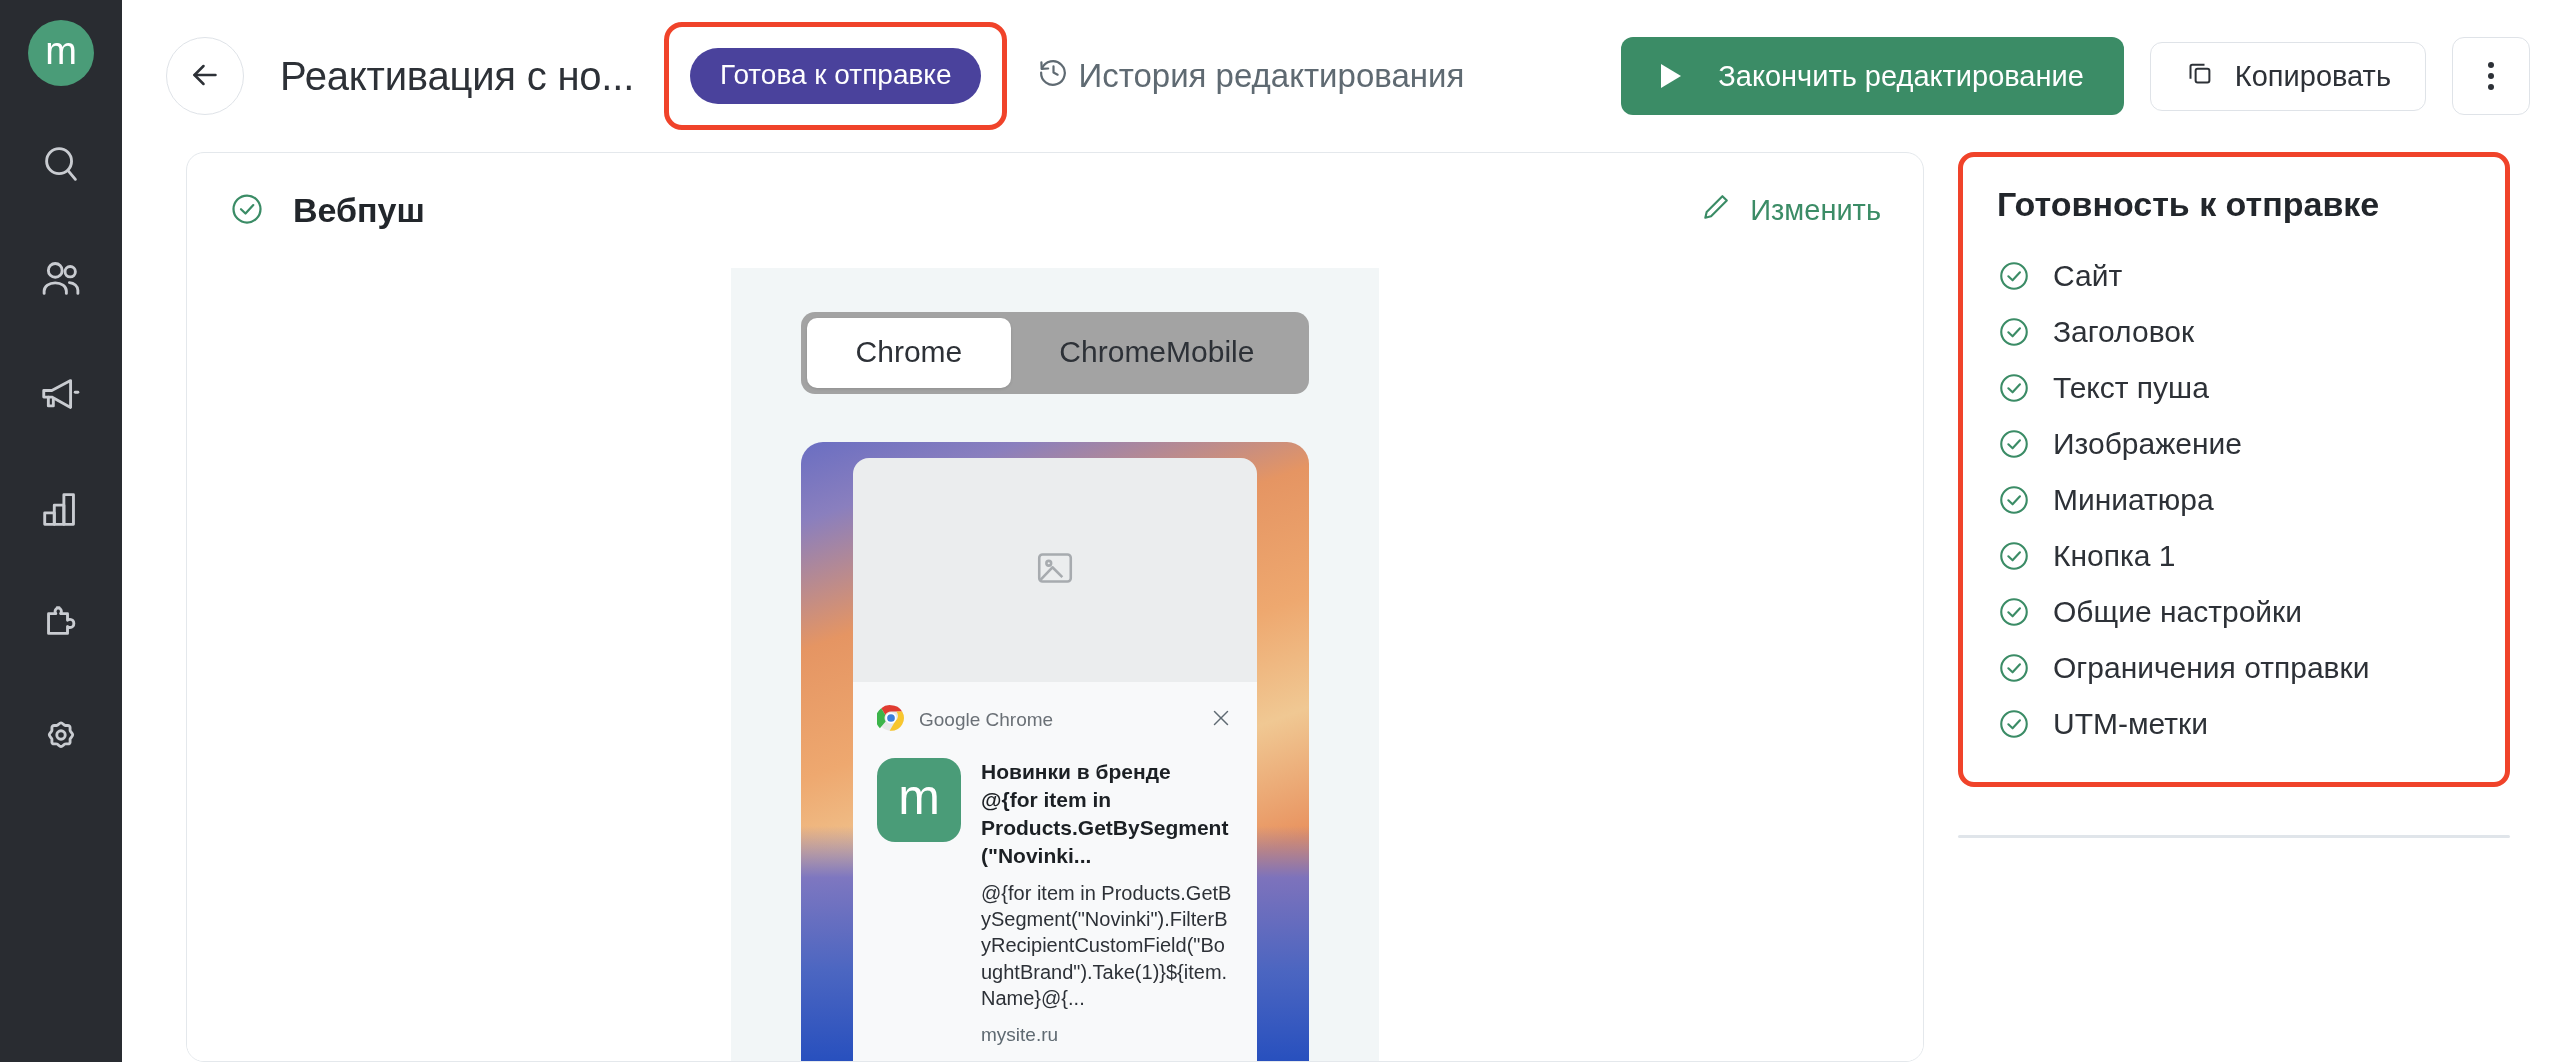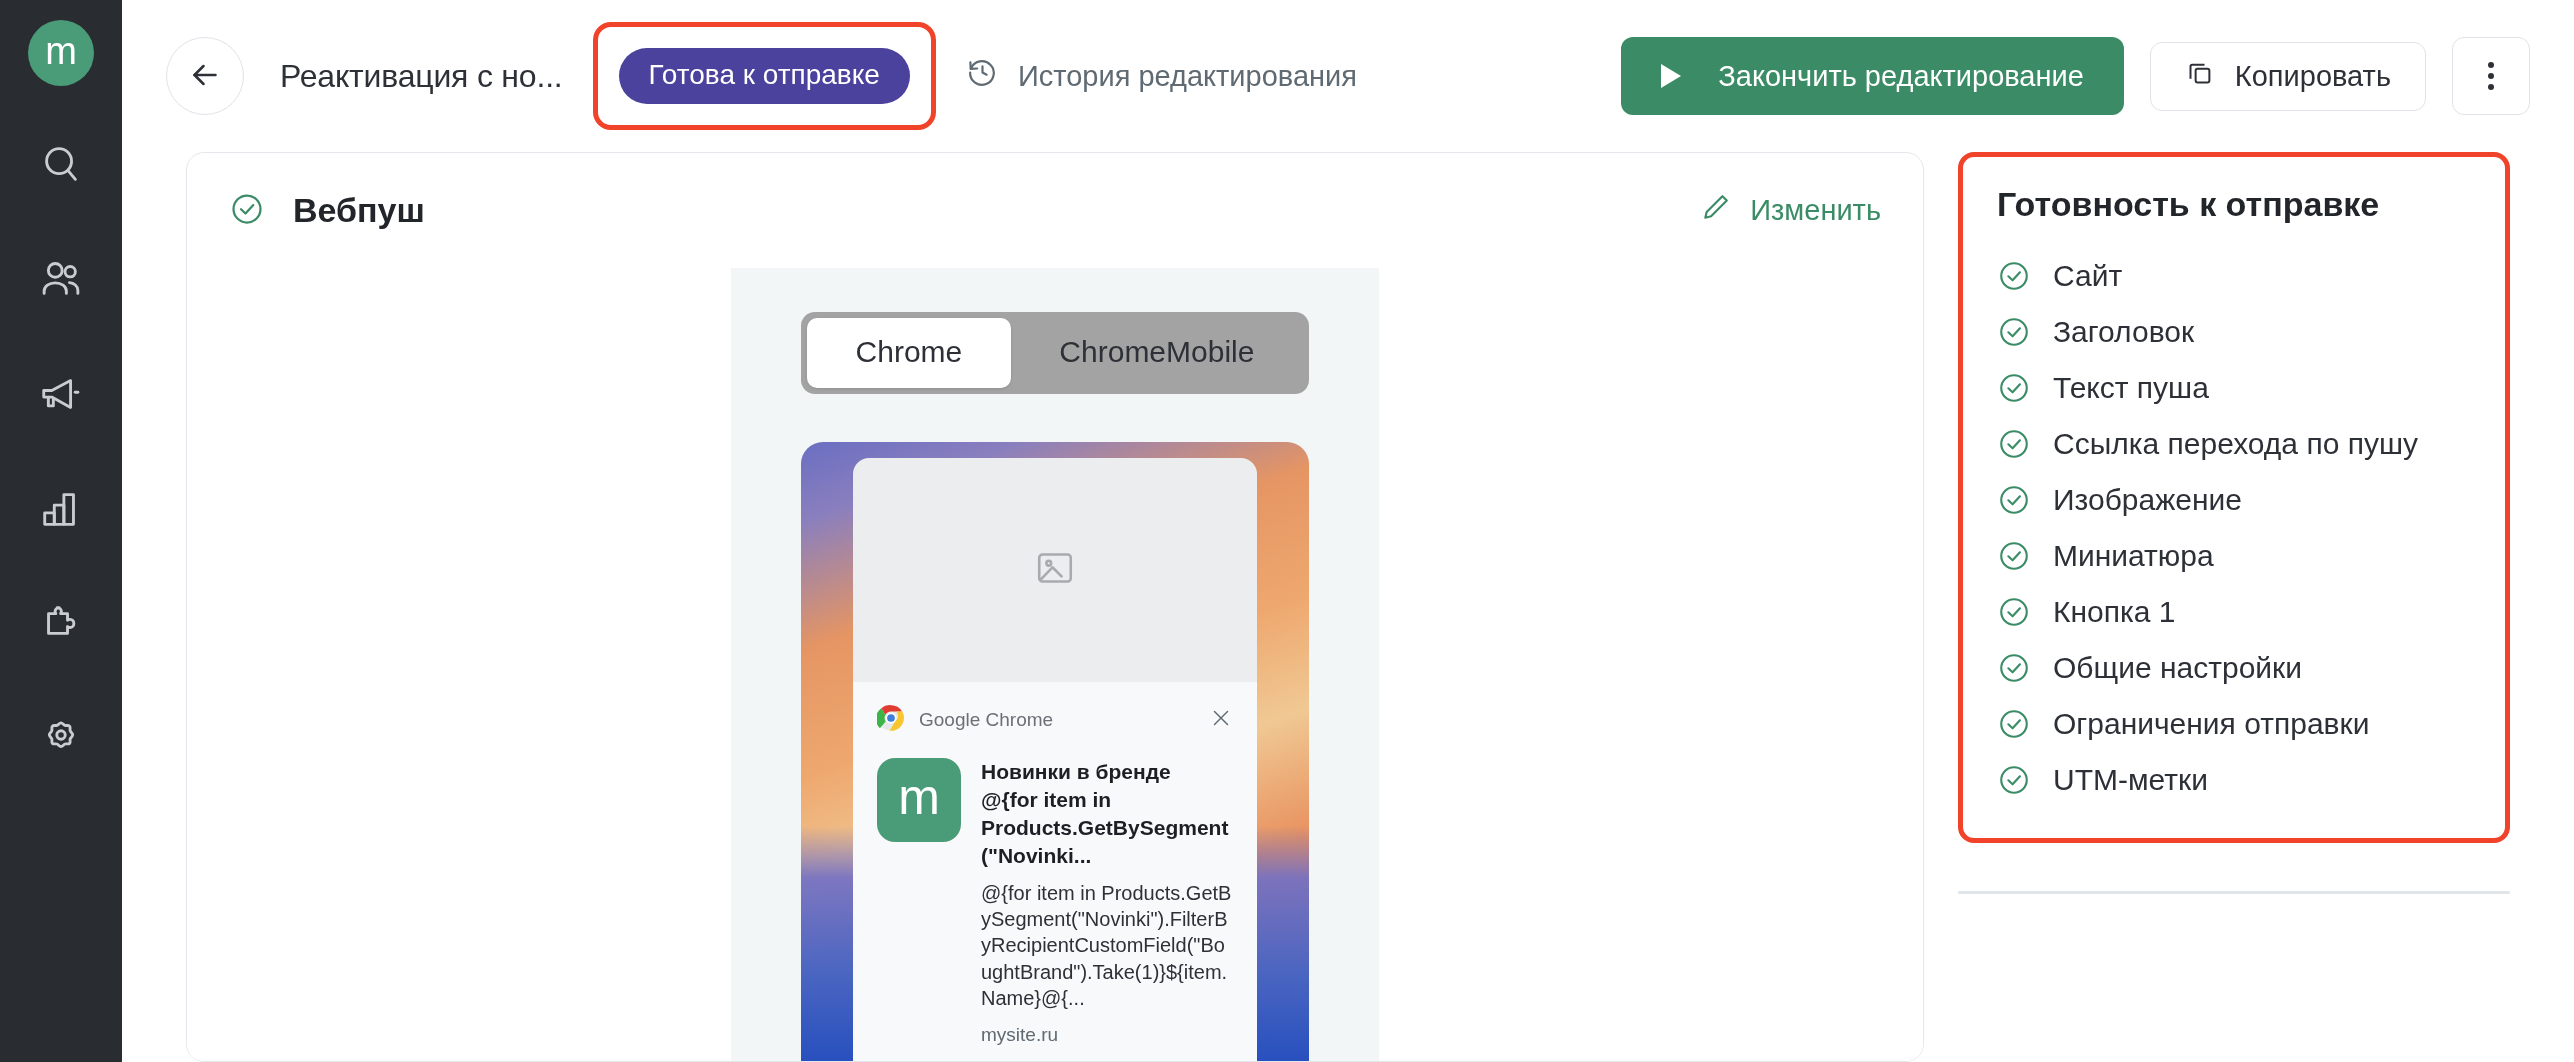--- a/index.html
+++ b/index.html
@@ -56,21 +56,21 @@
     background: #fff;
     gap: 0;
   }
   .back-btn {
     width: 78px; height: 78px; border-radius: 50%;
     border: 1.6px solid #dfe3e8; background: #fff;
     display: flex; align-items: center; justify-content: center;
     cursor: pointer; flex: 0 0 78px;
   }
   .page-title {
-    font-size: 32px; color: #2d3137; font-weight: 400;
+    font-size: 40px; color: #2d3137; font-weight: 400;
     margin-left: 36px; white-space: nowrap;
     letter-spacing: -0.2px;
   }
 
   .badge-highlight {
     margin-left: 30px;
     border: 5px solid #f0432a;
     border-radius: 18px;
     padding: 21px;
     display: inline-flex;
@@ -81,22 +81,22 @@
     color: #fff;
     border-radius: 999px;
     padding: 13px 30px 15px 30px;
     font-size: 28px; line-height: 1;
     white-space: nowrap; cursor: pointer; border: none;
     font-family: "Liberation Sans", sans-serif;
   }
 
   .history-link {
     margin-left: 30px;
-    display: flex; align-items: center; gap: 19px;
-    color: #5f6a72; font-size: 29px; cursor: pointer;
+    display: flex; align-items: center; gap: 8px;
+    color: #5f6a72; font-size: 33px; cursor: pointer;
     white-space: nowrap;
   }
 
   .spacer { flex: 1 1 auto; }
 
   .btn-primary {
     background: #3b8c66; color: #fff;
     border: none; border-radius: 12px;
     height: 78px; padding: 0 40px;
     display: flex; align-items: center; gap: 37px;
@@ -524,27 +524,20 @@
                   <circle cx="12" cy="12" r="9"></circle>
                   <polyline points="8,12.2 11,15 16.2,9.4"></polyline>
                 </svg>
                 <span class="check-label">Текст пуша</span>
               </div>
               <div class="check-row">
                 <svg width="34" height="34" viewBox="0 0 24 24" fill="none" stroke="#3b8c66" stroke-width="1.5" stroke-linecap="round" stroke-linejoin="round">
                   <circle cx="12" cy="12" r="9"></circle>
                   <polyline points="8,12.2 11,15 16.2,9.4"></polyline>
                 </svg>
-                <span class="check-label">Ссылка перехода по пушу</span>
-              </div>
-              <div class="check-row">
-                <svg width="34" height="34" viewBox="0 0 24 24" fill="none" stroke="#3b8c66" stroke-width="1.5" stroke-linecap="round" stroke-linejoin="round">
-                  <circle cx="12" cy="12" r="9"></circle>
-                  <polyline points="8,12.2 11,15 16.2,9.4"></polyline>
-                </svg>
                 <span class="check-label">Изображение</span>
               </div>
               <div class="check-row">
                 <svg width="34" height="34" viewBox="0 0 24 24" fill="none" stroke="#3b8c66" stroke-width="1.5" stroke-linecap="round" stroke-linejoin="round">
                   <circle cx="12" cy="12" r="9"></circle>
                   <polyline points="8,12.2 11,15 16.2,9.4"></polyline>
                 </svg>
                 <span class="check-label">Миниатюра</span>
               </div>
               <div class="check-row">

